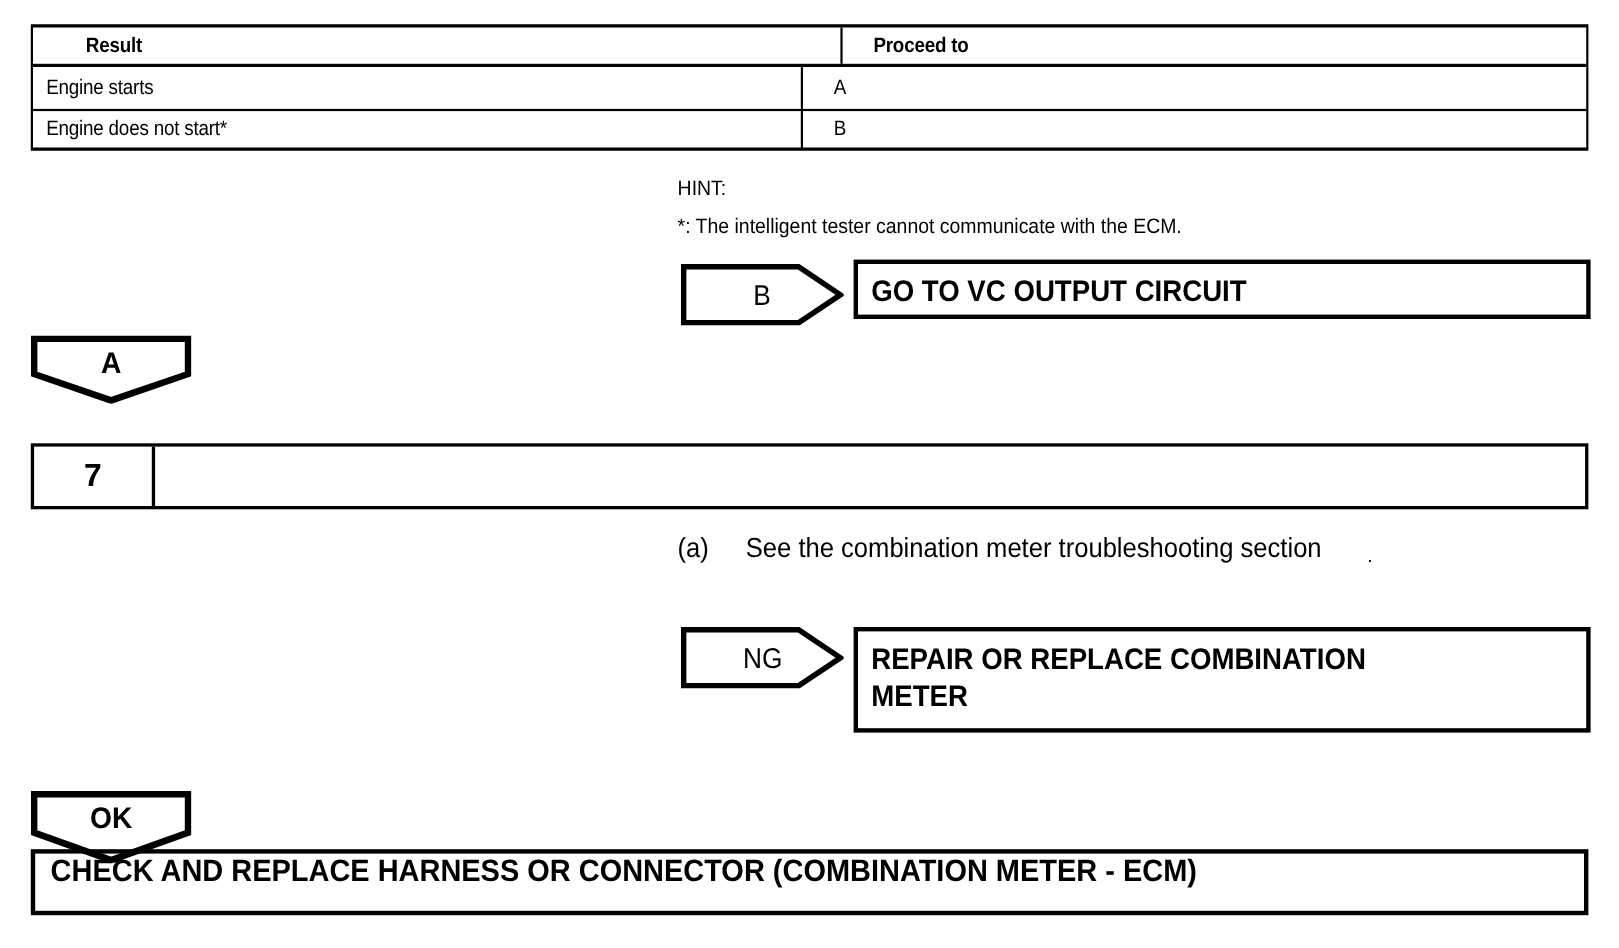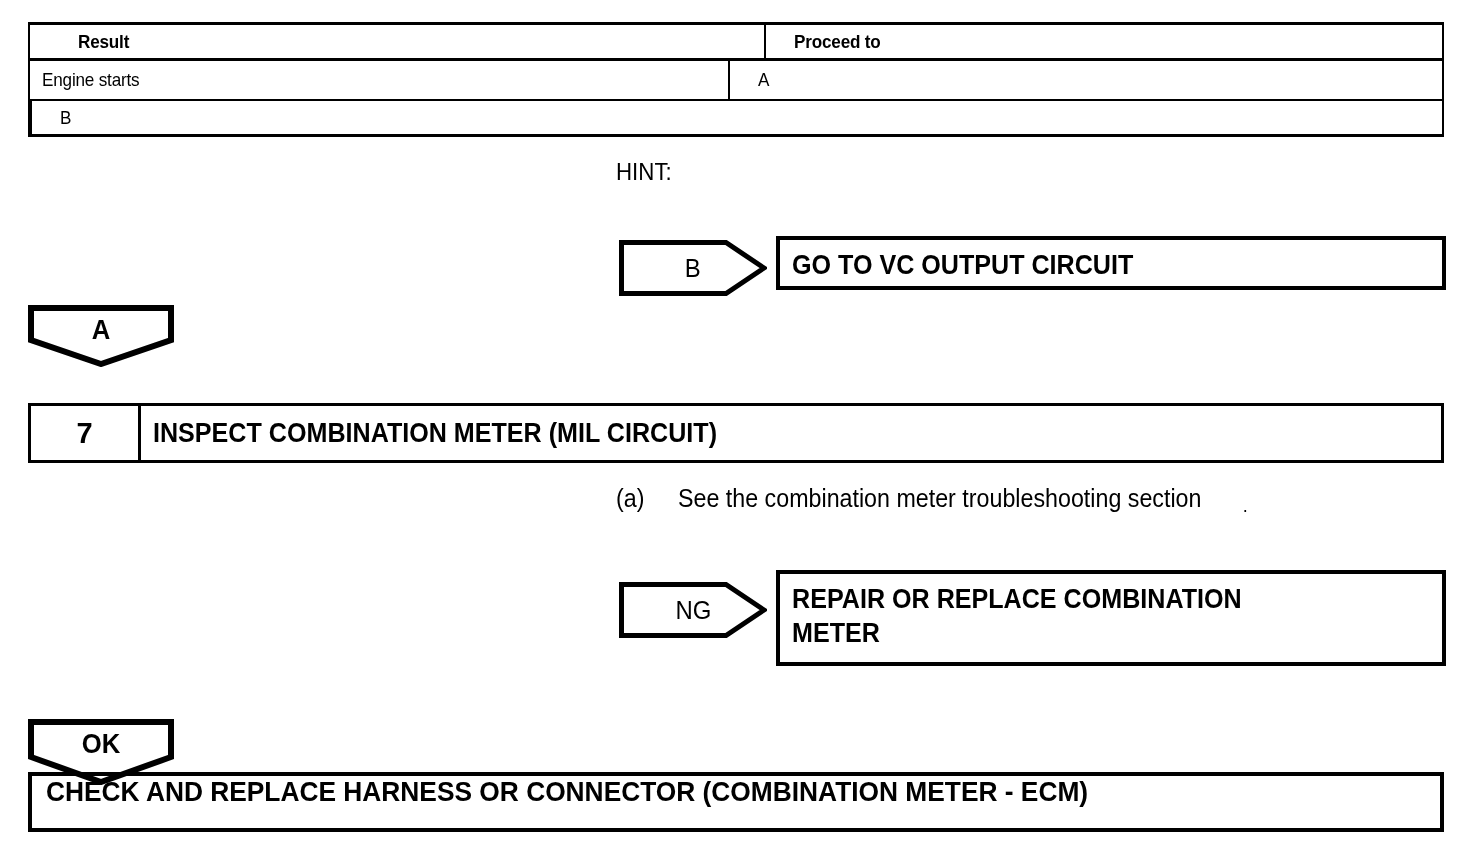--- a/index.html
+++ b/index.html
@@ -74,21 +74,21 @@
 
   #result-table .txt { display: inline-block; transform: scaleX(0.90); transform-origin: left center; white-space: nowrap; }
 
   
   #hint-block {
     left: 616px;
     top: 154px;
     width: 850px;
   }
   #hint-block .hint-line {
-    font-size: 24px;
+    font-size: 19px;
     line-height: 35px;
     white-space: nowrap;
   }
   #hint-block .hint-line > span {
     display: inline-block;
     transform: scaleX(0.93);
     transform-origin: left center;
   }
 
   
@@ -235,28 +235,32 @@
     <div class="cell c-left">
       <span class="txt">Engine starts</span>
     </div>
     <div class="cell c-right">
       <span class="txt">A</span>
     </div>
   </div>
   <div class="row-rule"></div>
 
   <div class="trow r-1">
+    <div class="cell c-left">
+      <span class="txt">Engine does not start*</span>
+    </div>
     <div class="cell c-right">
       <span class="txt">B</span>
     </div>
   </div>
 </div>
 
 <div class="abs" id="hint-block">
   <div class="hint-line"><span>HINT:</span></div>
+  <div class="hint-line"><span>*: The intelligent tester cannot communicate with the ECM.</span></div>
 </div>
 
 <div class="abs arrow-tag" id="tag-b" style="left:619px; top:240px; width:148px; height:56px;">
   <svg class="arrow-svg" width="148" height="56" viewBox="0 0 148 56">
     <polygon points="2.5,2.5 107,2.5 145,28 107,53.5 2.5,53.5" fill="#ffffff" stroke="#000000" stroke-width="5" stroke-linejoin="miter"></polygon>
   </svg>
   <span class="arrow-label">B</span>
 </div>
 
 <div class="abs action-box" id="action-b" style="left:776px; top:236px; width:670px; height:54px;">
@@ -267,30 +271,27 @@
   <svg class="branch-svg" width="146" height="62" viewBox="0 0 146 62">
     <polygon points="3,3 143,3 143,35 73,59 3,35" fill="#ffffff" stroke="#000000" stroke-width="6" stroke-linejoin="miter"></polygon>
   </svg>
   <span class="branch-label">A</span>
 </div>
 
 <div class="abs" id="step-box">
   <div class="step-num">
     <span>7</span>
   </div>
-  <div class="step-title">
-    <span>INSPECT COMBINATION METER (MIL CIRCUIT)</span>
-  </div>
 </div>
 
 <div class="abs" id="procedure-line">
   <span class="proc-marker">(a)</span><span class="proc-text">See the combination meter troubleshooting section</span><span class="proc-period">.</span>
 </div>
 
-<div class="abs arrow-tag" id="tag-ng" style="left:619px; top:582px; width:148px; height:56px;">
+<div class="abs arrow-tag" id="tag-ng" style="left:619px; top:570px; width:148px; height:56px;">
   <svg class="arrow-svg" width="148" height="56" viewBox="0 0 148 56">
     <polygon points="2.5,2.5 107,2.5 145,28 107,53.5 2.5,53.5" fill="#ffffff" stroke="#000000" stroke-width="5" stroke-linejoin="miter"></polygon>
   </svg>
   <span class="arrow-label">NG</span>
 </div>
 
 <div class="abs action-box" id="action-ng" style="left:776px; top:570px; width:670px; height:96px;">
   <span class="action-text">REPAIR OR REPLACE COMBINATION
 METER</span>
 </div>

